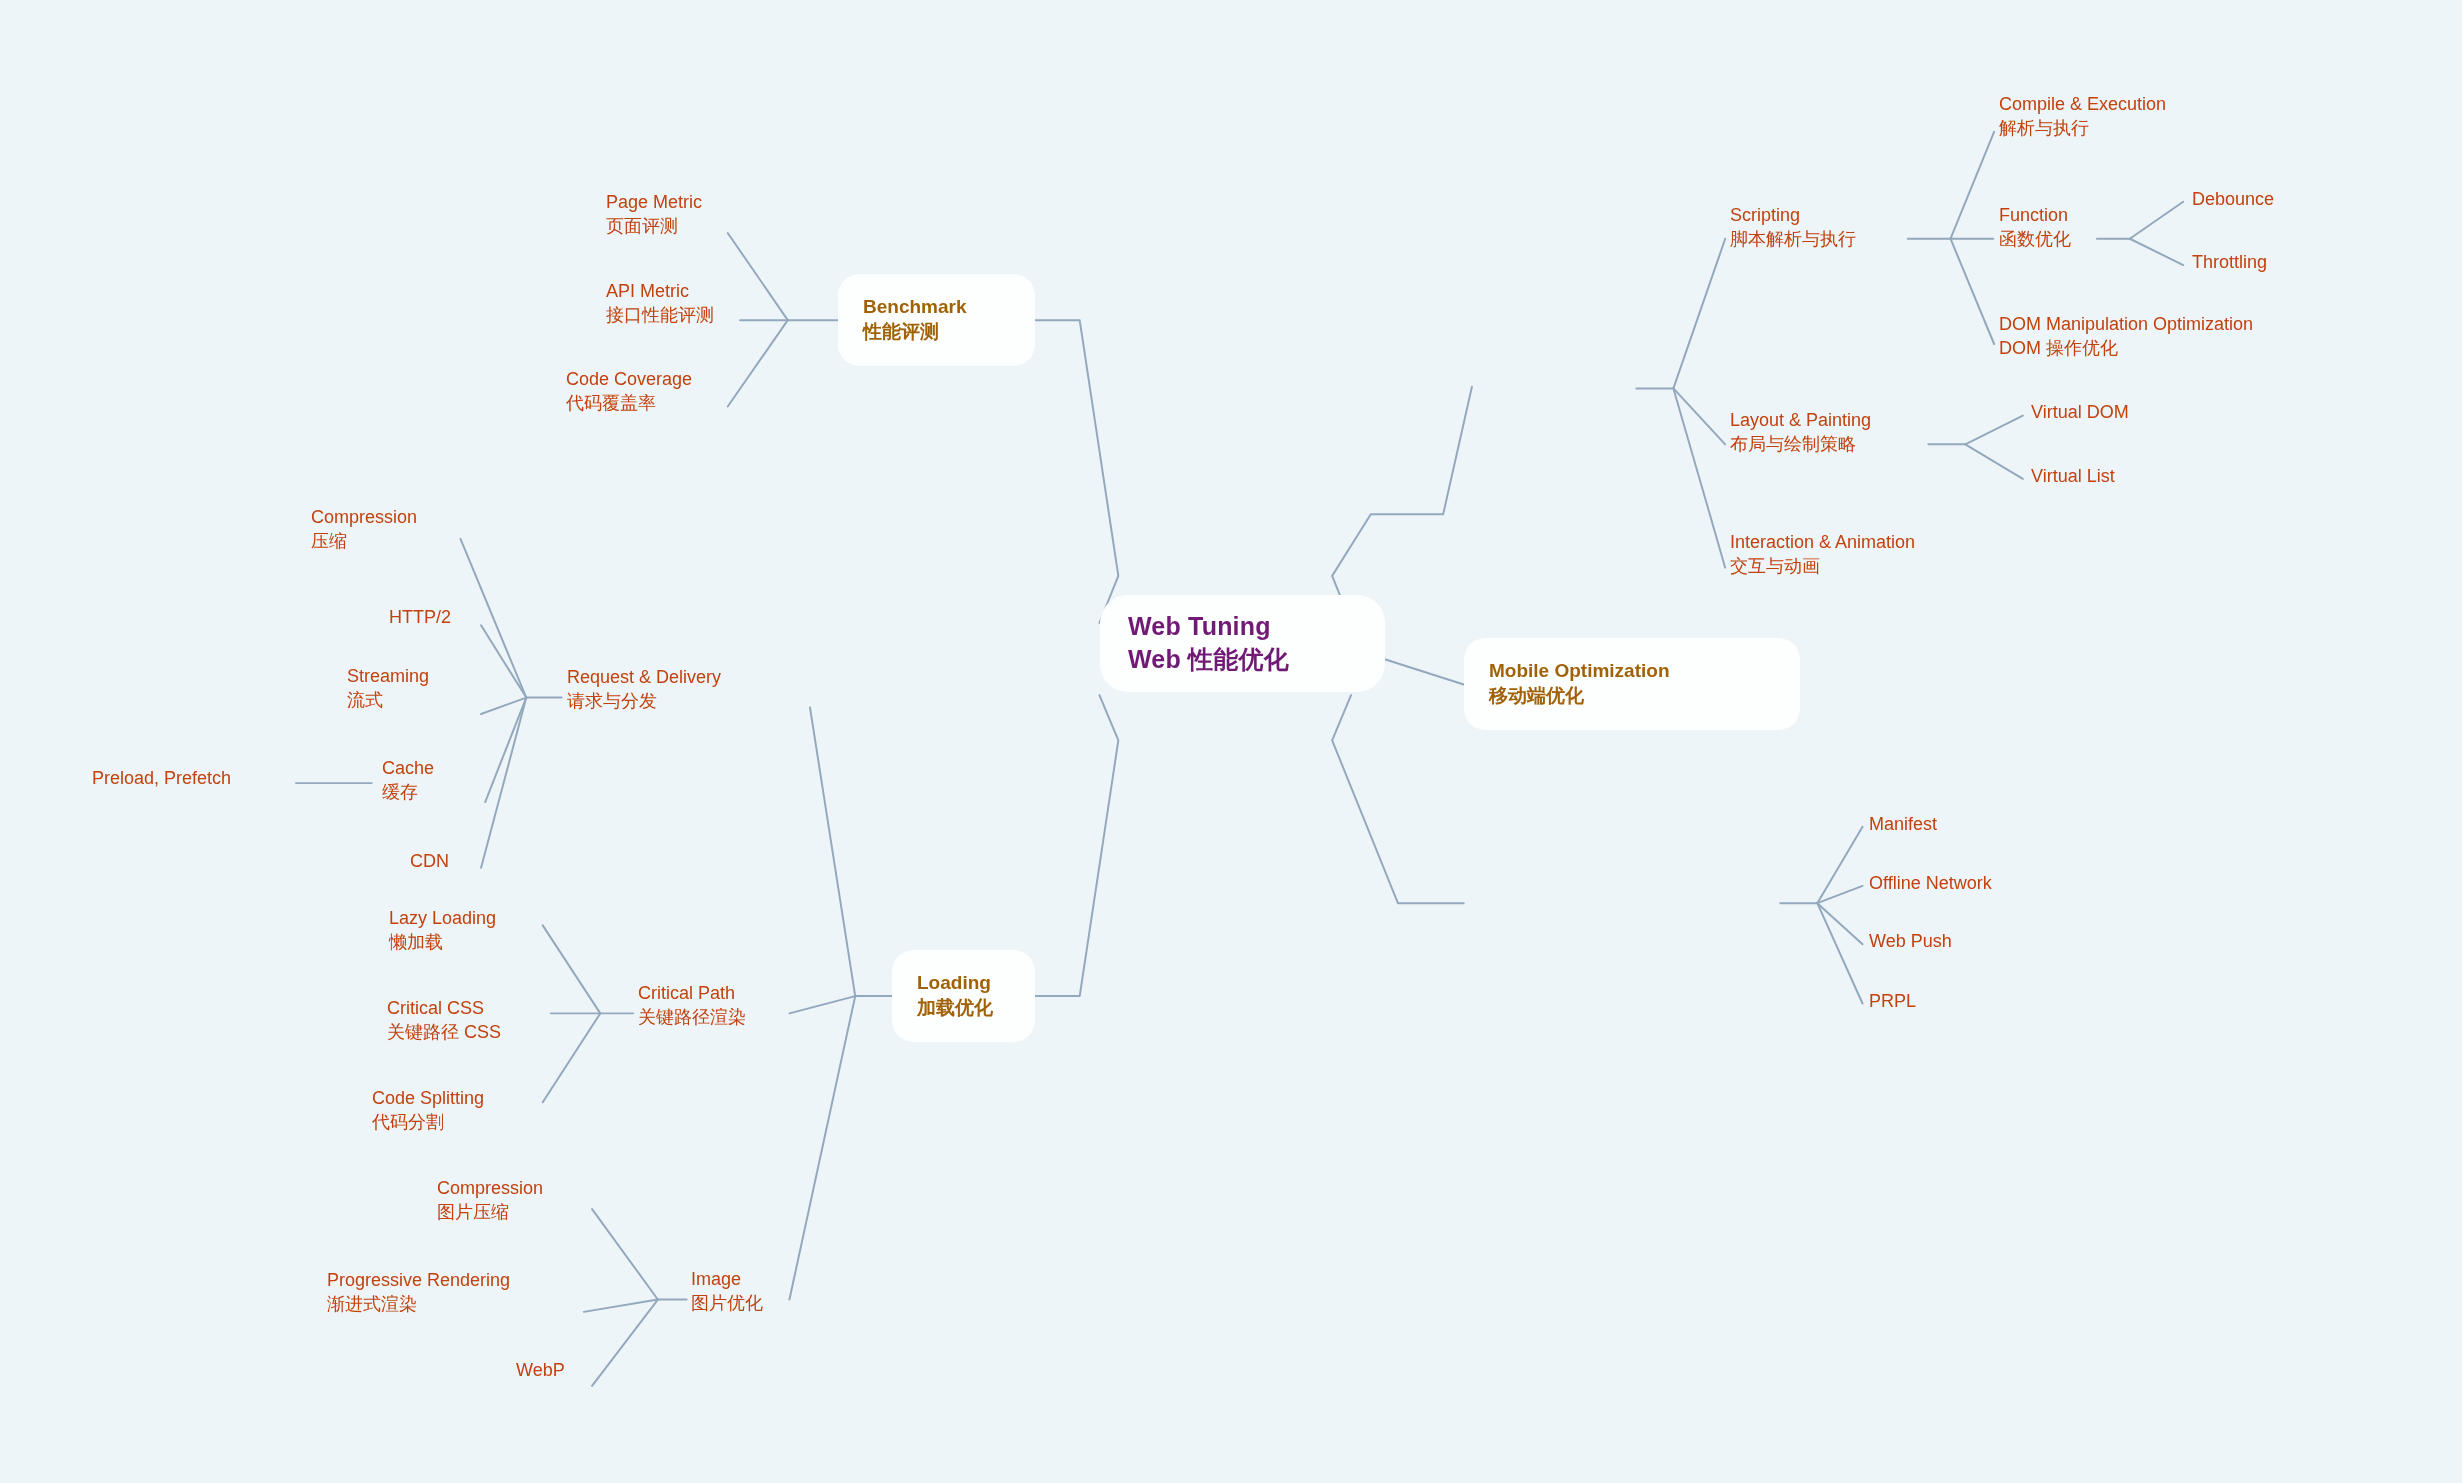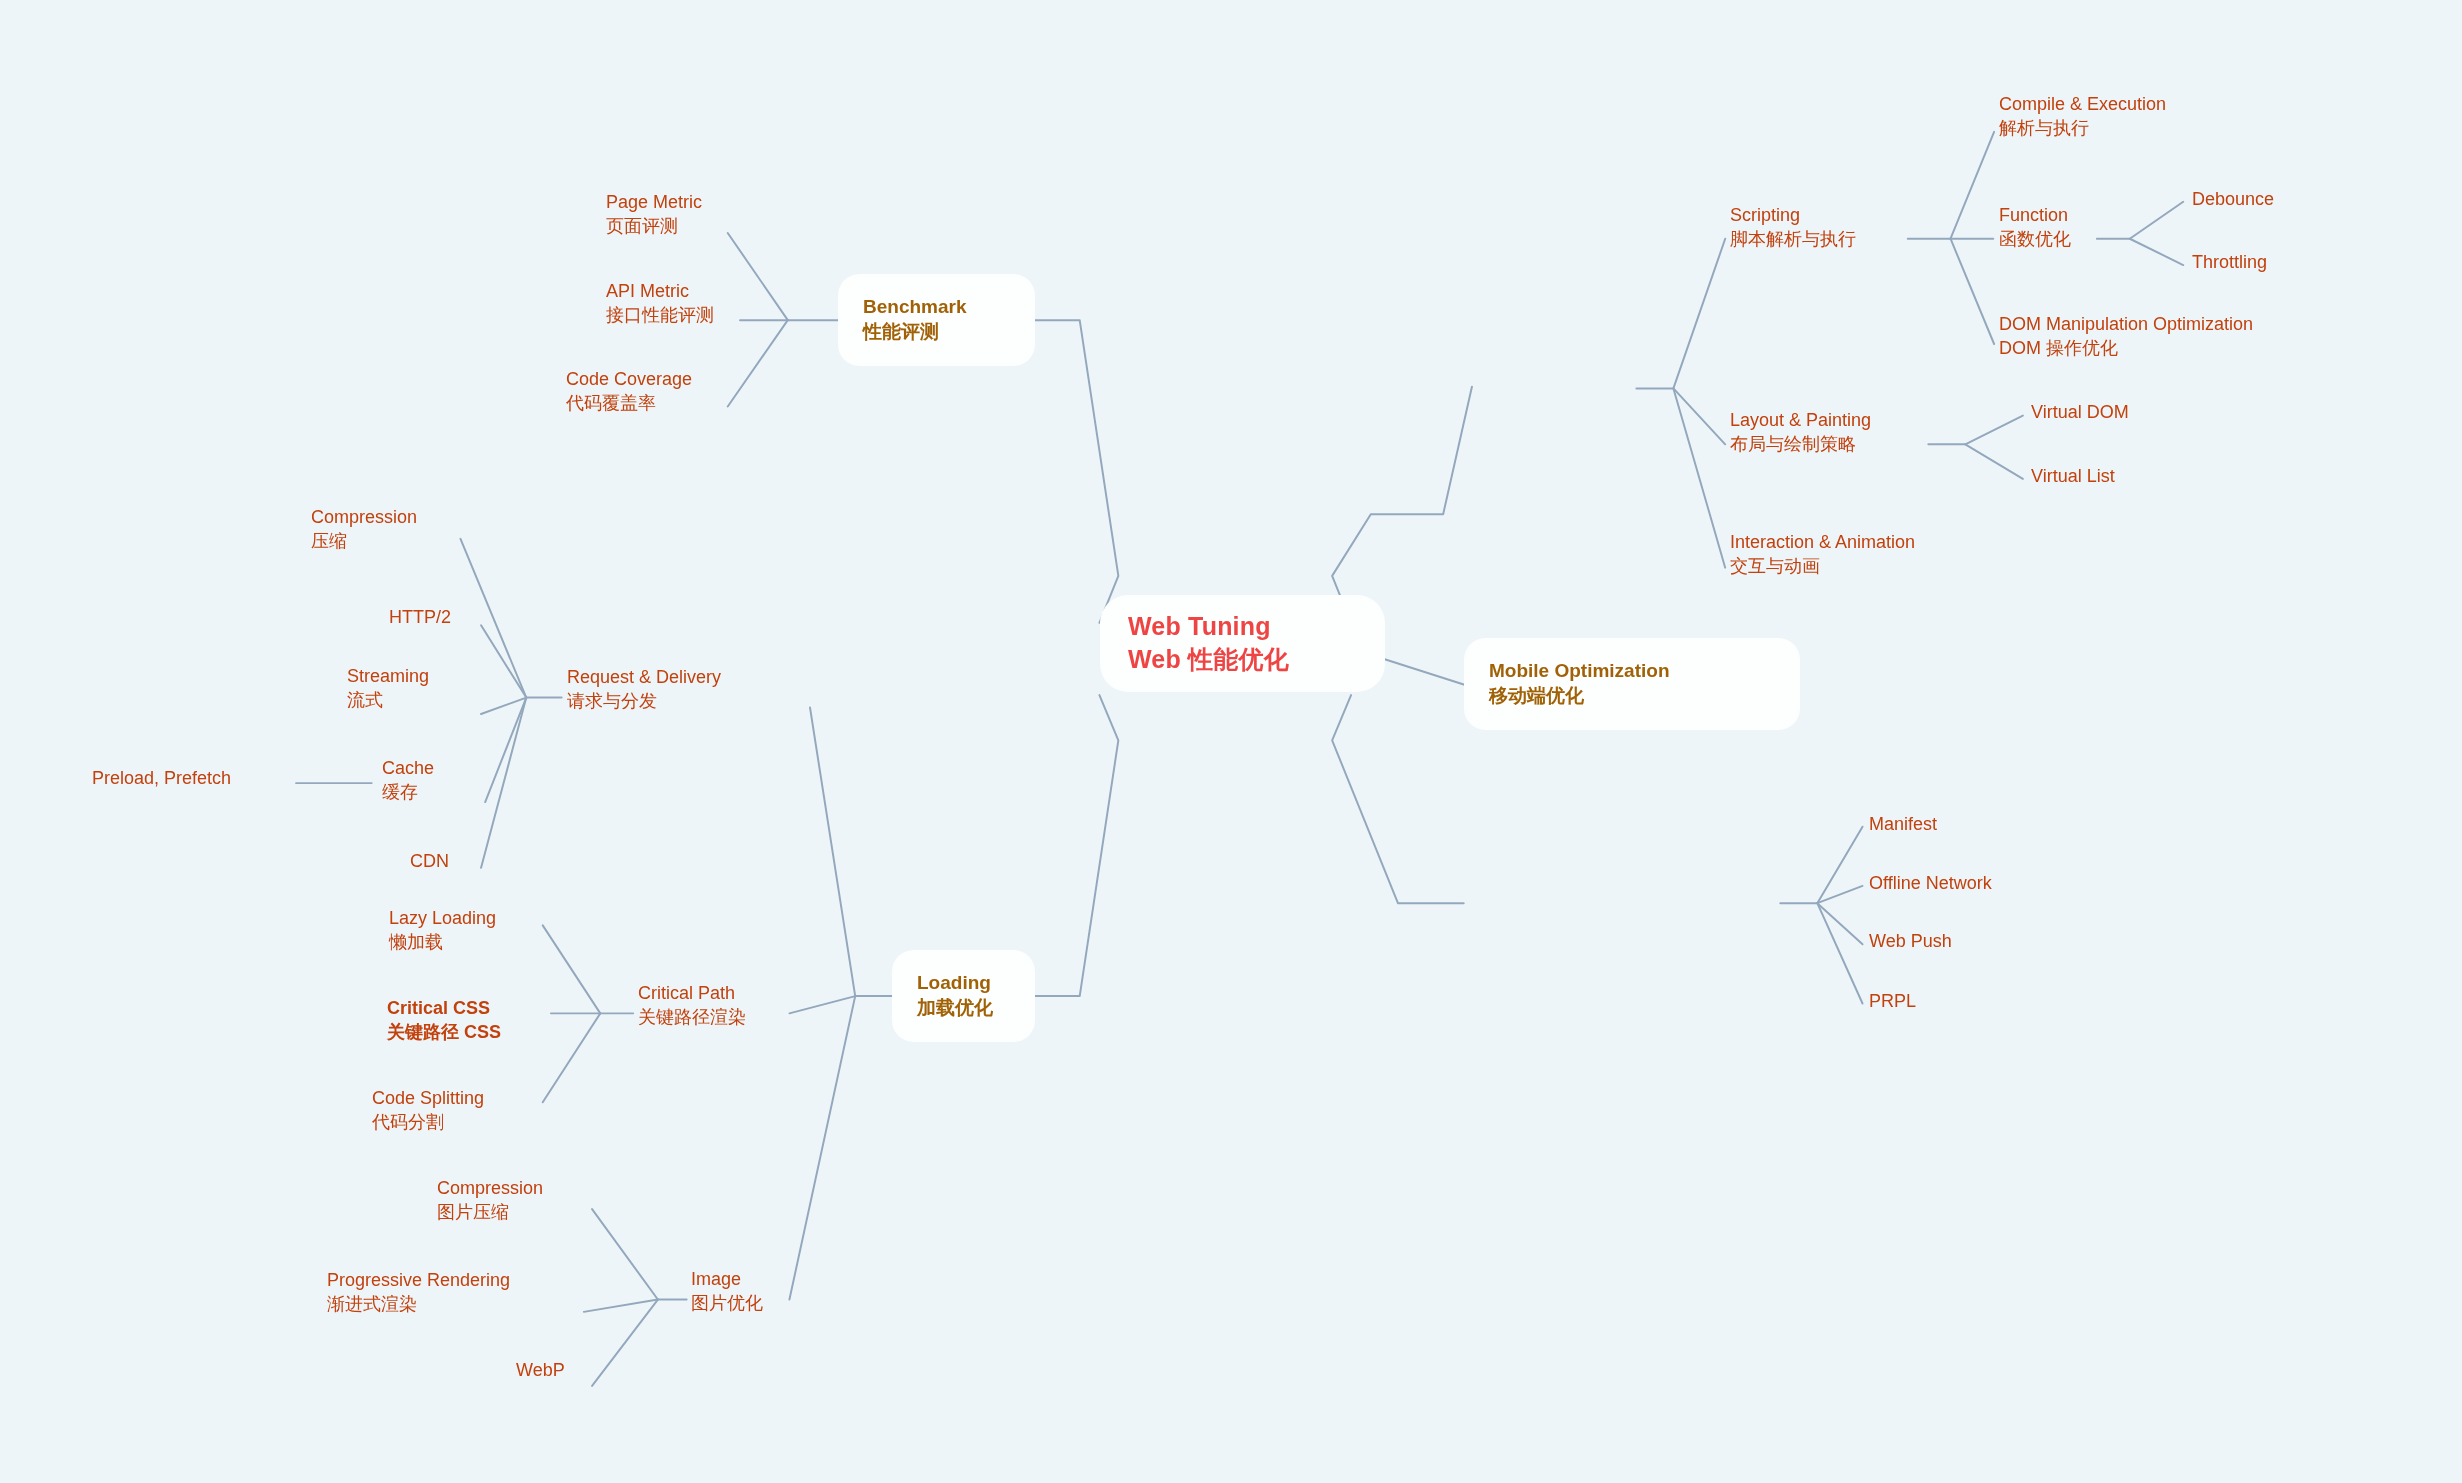--- a/index.html
+++ b/index.html
@@ -60,21 +60,21 @@
   .pill::after {
     bottom: -13px;
     border-radius: 0 0 50% 50% / 0 0 100% 100%;
   }
   .pill .l1, .pill .l2 { display: block; }
 
   .pill.center {
     font-size: 25px;
     padding: 16.4px 28px 18px 28px;
     border-radius: 28px;
-    color: #ef4444;
+    color: #701a75;
     letter-spacing: 0.2px;
   }
   .pill.center::before, .pill.center::after { height: 28px; left: 2%; right: 2%; }
   .pill.center::before { top: -18px; }
   .pill.center::after { bottom: -18px; }
 
   .pill.branch { font-size: 19px; }
 
   
   .tnode {
@@ -224,21 +224,21 @@
     <span class="l1">Preload, Prefetch</span>
   </div>
   <div class="tnode" style="left:410px; top:850px;">
     <span class="l1">CDN</span>
   </div>
 
   <div class="tnode" style="left:389px; top:907px;">
     <span class="l1">Lazy Loading</span>
     <span class="l2">懒加载</span>
   </div>
-  <div class="tnode" style="left:387px; top:997px;font-weight:bold;">
+  <div class="tnode" style="left:387px; top:997px;">
     <span class="l1">Critical CSS</span>
     <span class="l2">关键路径 CSS</span>
   </div>
   <div class="tnode" style="left:372px; top:1087px;">
     <span class="l1">Code Splitting</span>
     <span class="l2">代码分割</span>
   </div>
 
   <div class="tnode" style="left:437px; top:1177px;">
     <span class="l1">Compression</span>

